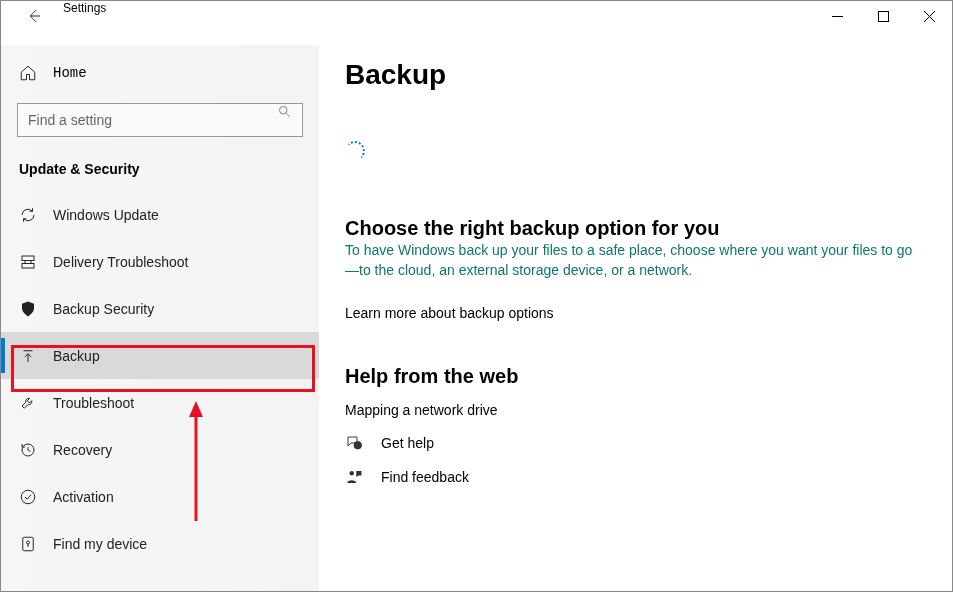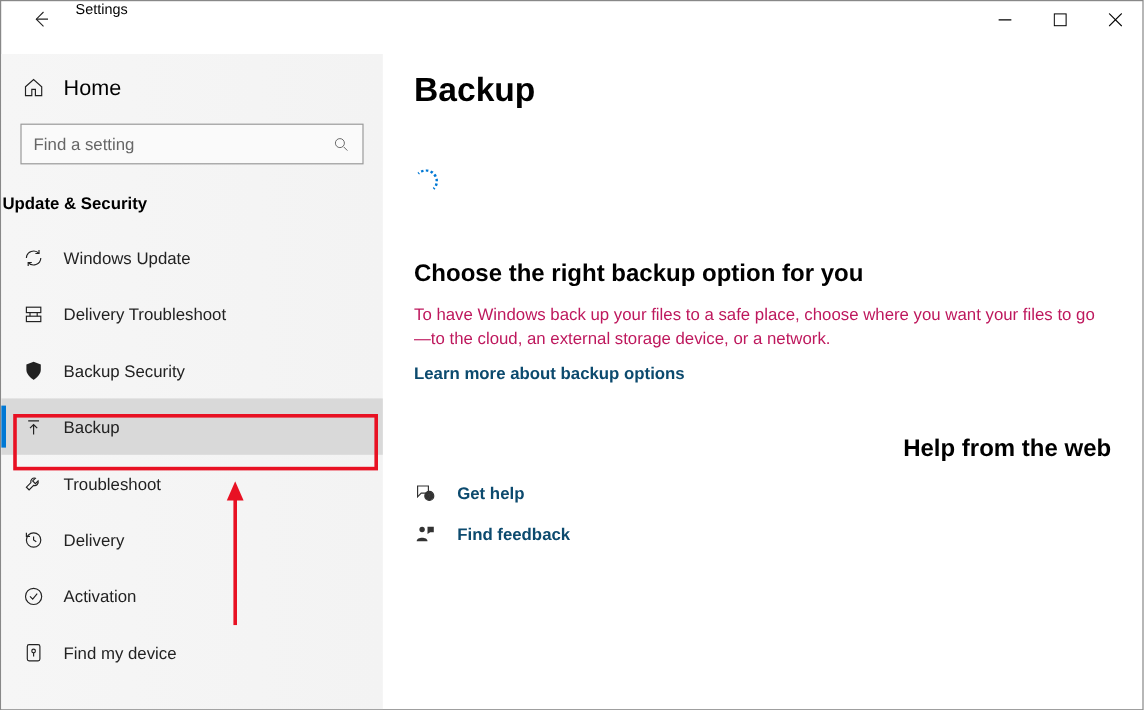--- a/index.html
+++ b/index.html
@@ -5,38 +5,38 @@
     * { margin: 0; padding: 0; box-sizing: border-box; font-family: "Segoe UI", Arial, sans-serif; }
     body { width: 953px; height: 592px; background: #fff; position: relative; overflow: hidden; border: 1px solid #888;}
     .titlebar { display: flex; align-items: flex-start; height: 44px; padding-left: 18px; }
     .back-btn { width: 30px; height: 30px; display: flex; align-items: center; justify-content: center; cursor: pointer;}
     .title-text { font-size: 12px; margin-left: 14px; }
     .win-controls { position: absolute; right: 0; top: 0; display: flex; }
     .win-controls div { width: 46px; height: 30px; display: flex; align-items: center; justify-content: center; cursor: pointer;}
     .layout { display: flex; height: calc(100% - 44px); }
     .sidebar { width: 318px; background: linear-gradient(to right, #f6f6f6, #f3f3f3); padding-top: 8px; height: 100%;}
     .home-row { display: flex; align-items: center; height: 40px; padding-left: 18px; gap: 16px; cursor: pointer;}
-    .home-row span.label { font-size: 18px; }
-    .search-box { margin: 10px 16px 0 16px; border: 1px solid #999; height: 34px; display: flex; align-items: center; padding: 0 10px; background: #fafafa;}
+    .home-row span.label { font-size: 14px; font-family: Liberation Mono, monospace; }
+    .search-box { margin: 10px 16px 0 16px; border: 1px solid #999; height: 34px; display: flex; padding: 0 10px; background: #fafafa;}
     .search-box input { border: none; flex: 1; font-size: 14px; outline: none; background: transparent; color: #555;}
     .search-box input::placeholder { color: #666; }
-    .category { font-weight: 600; font-size: 14px; margin: 24px 0 14px 1px; }
+    .category { font-weight: 600; font-size: 14px; margin: 24px 0 14px 18px; }
     .nav-item { display: flex; align-items: center; height: 47px; padding-left: 18px; gap: 16px; cursor: pointer; position: relative;}
     .nav-item span.label { font-size: 14px; color: #222; }
     .nav-item.selected { background: #d9d9d9; }
     .nav-item.selected::before { content: ''; position: absolute; left: 0; top: 6px; bottom: 6px; width: 4px; background: #0078d4; }
     .highlight-box { position: absolute; left: 10px; top: 344px; width: 304px; height: 47px; border: 3px solid #e81123; pointer-events: none; z-index: 10;}
     .arrow-annot { position: absolute; left: 185px; top: 400px; z-index: 10; pointer-events: none;}
     .content { flex: 1; padding: 14px 26px 0 26px; }
     .page-title { font-size: 28px; font-weight: 600; margin-bottom: 50px; }
     .spinner { width: 20px; height: 20px; border: 2px dotted #0078d4; border-radius: 50%; border-left-color: transparent; border-bottom-color: transparent; margin-bottom: 56px;}
-    .section-title { font-size: 20px; font-weight: 600; margin-bottom: 12px; }
-    .section-text { font-size: 14px; color: #be185d; line-height: 1.45; margin-bottom: 10px; }
-    .link { color: #0c4a6e; font-size: 14px; cursor: pointer; font-weight: bold; }
-    .help-title { font-size: 20px; font-weight: 600; margin-top: 44px; margin-bottom: 14px; text-align: right; }
+    .section-title { font-size: 20px; font-weight: 600; margin-bottom: 0; }
+    .section-text { font-size: 14px; color: #0f766e; line-height: 1.45; margin-bottom: 24px; }
+    .link { color: #000000; font-size: 14px; cursor: pointer; }
+    .help-title { font-size: 20px; font-weight: 600; margin-top: 44px; margin-bottom: 14px; }
     .action-row { display: flex; align-items: center; gap: 18px; margin-top: 16px;}
     .action-row .link { font-size: 14px; }
     svg.icon { width: 18px; height: 18px; stroke: #222; fill: none; stroke-width: 1.3; flex-shrink: 0;}
   </style>
 </head>
 <body>
 
 <div class="titlebar">
   <div class="back-btn">
     <svg class="icon" viewBox="0 0 24 24">
@@ -116,21 +116,21 @@
           <path d="M14 6 A4 4 0 0 0 9 11 L4 16 L7 19 L12 14 A4 4 0 0 0 17 9 L14 12 L11 9 Z"></path>
         </svg>
       <span class="label">Troubleshoot</span>
     </div>
     <div class="nav-item">
       <svg class="icon" viewBox="0 0 24 24">
           <circle cx="12" cy="12" r="8"></circle>
           <path d="M12 8 V12 L15 14"></path>
           <path d="M4 4 V8 H8"></path>
         </svg>
-      <span class="label">Delivery</span>
+      <span class="label">Recovery</span>
     </div>
     <div class="nav-item">
       <svg class="icon" viewBox="0 0 24 24">
           <circle cx="12" cy="12" r="9"></circle>
           <path d="M8 12 L11 15 L16 9"></path>
         </svg>
       <span class="label">Activation</span>
     </div>
     <div class="nav-item">
       <svg class="icon" viewBox="0 0 24 24">
@@ -142,20 +142,21 @@
     </div>
   </div>
 
   <div class="content">
     <div class="page-title">Backup</div>
     <div class="spinner"></div>
     <div class="section-title">Choose the right backup option for you</div>
     <div class="section-text">To have Windows back up your files to a safe place, choose where you want your files to go—to the cloud, an external storage device, or a network.</div>
     <div class="link">Learn more about backup options</div>
     <div class="help-title">Help from the web</div>
+    <div class="link">Mapping a network drive</div>
 
     <div class="action-row">
       <svg class="icon" viewBox="0 0 24 24" style="stroke:#333;fill:#333">
           <path d="M4 4 H16 V12 H8 L4 16 Z" fill="none"></path>
           <circle cx="17" cy="15" r="5" fill="#333"></circle>
           <text x="17" y="18" font-size="7" fill="#fff" text-anchor="middle">?</text>
         </svg>
       <span class="link">Get help</span>
     </div>
     <div class="action-row">

